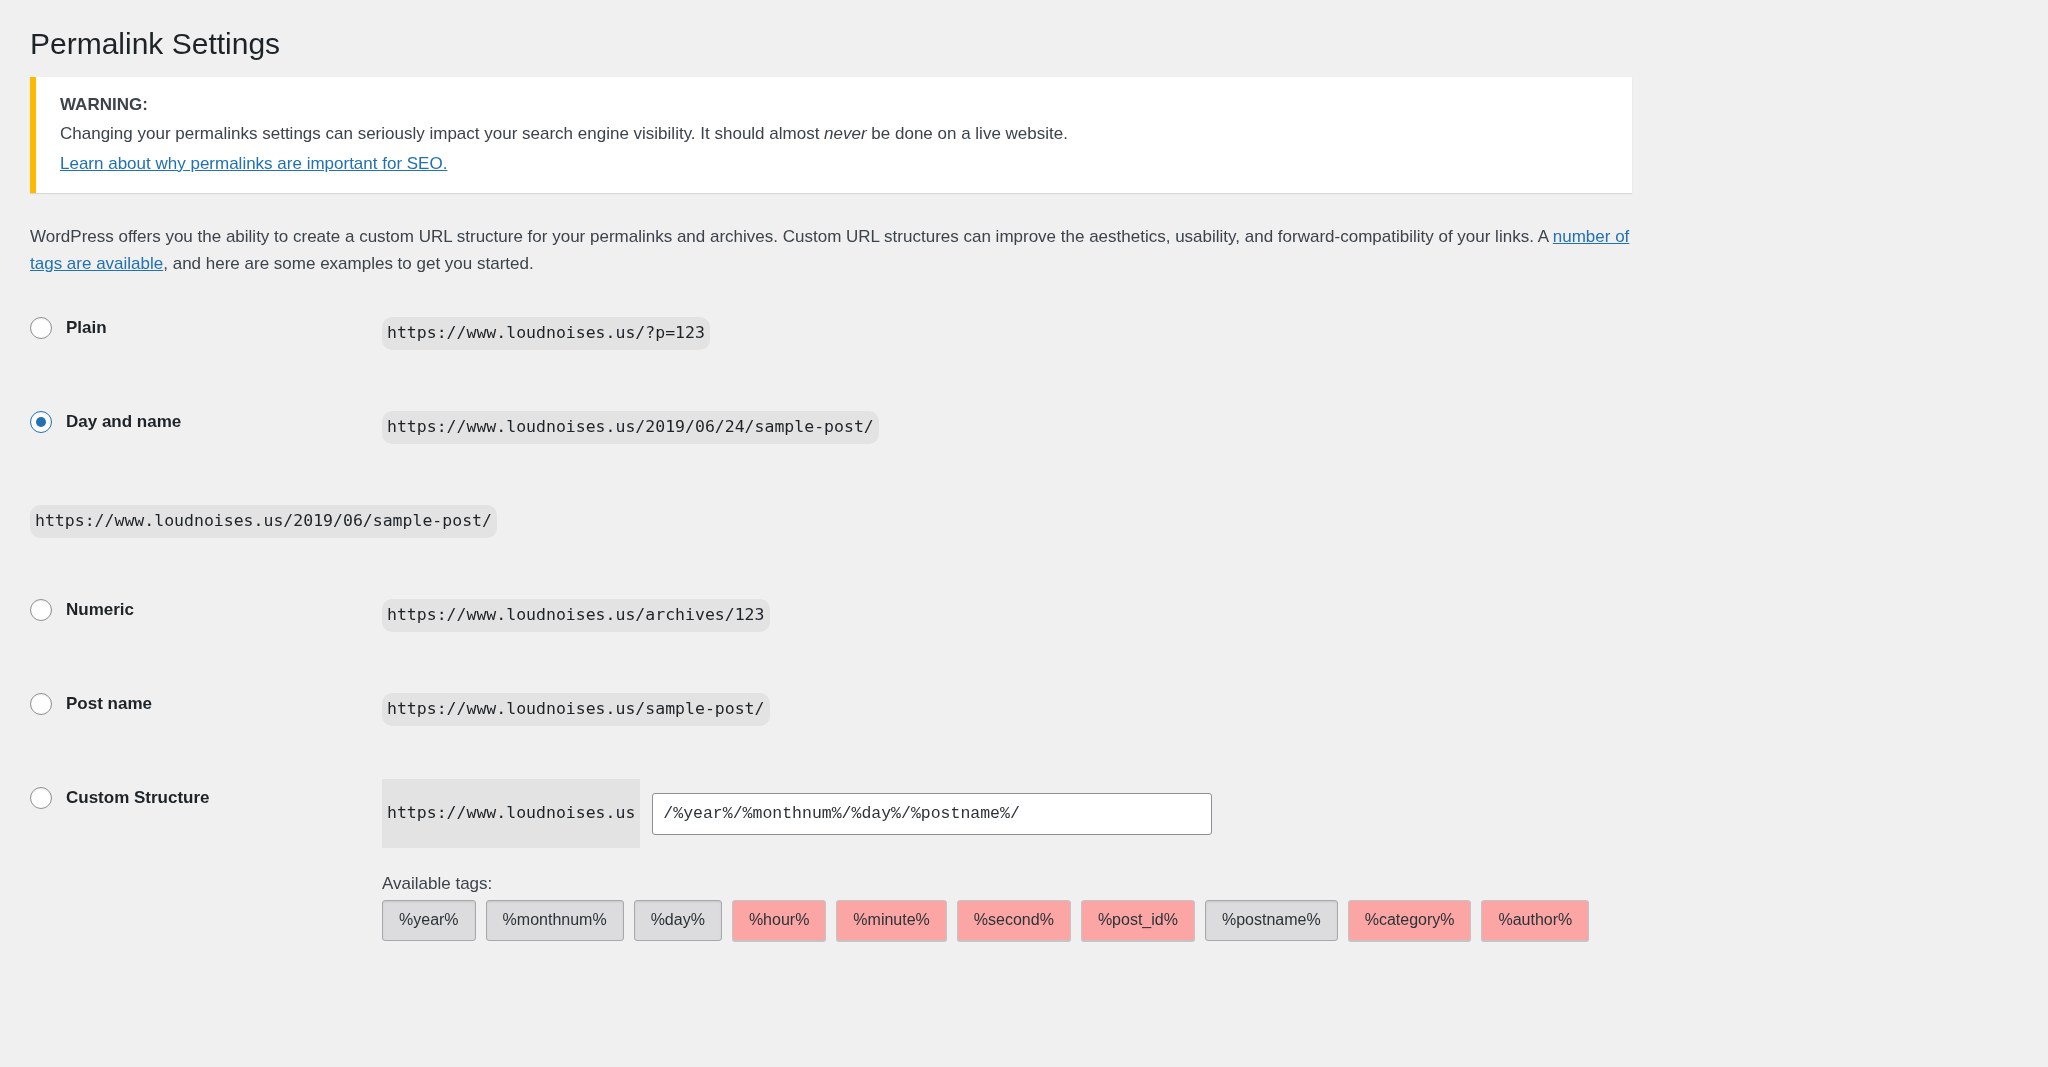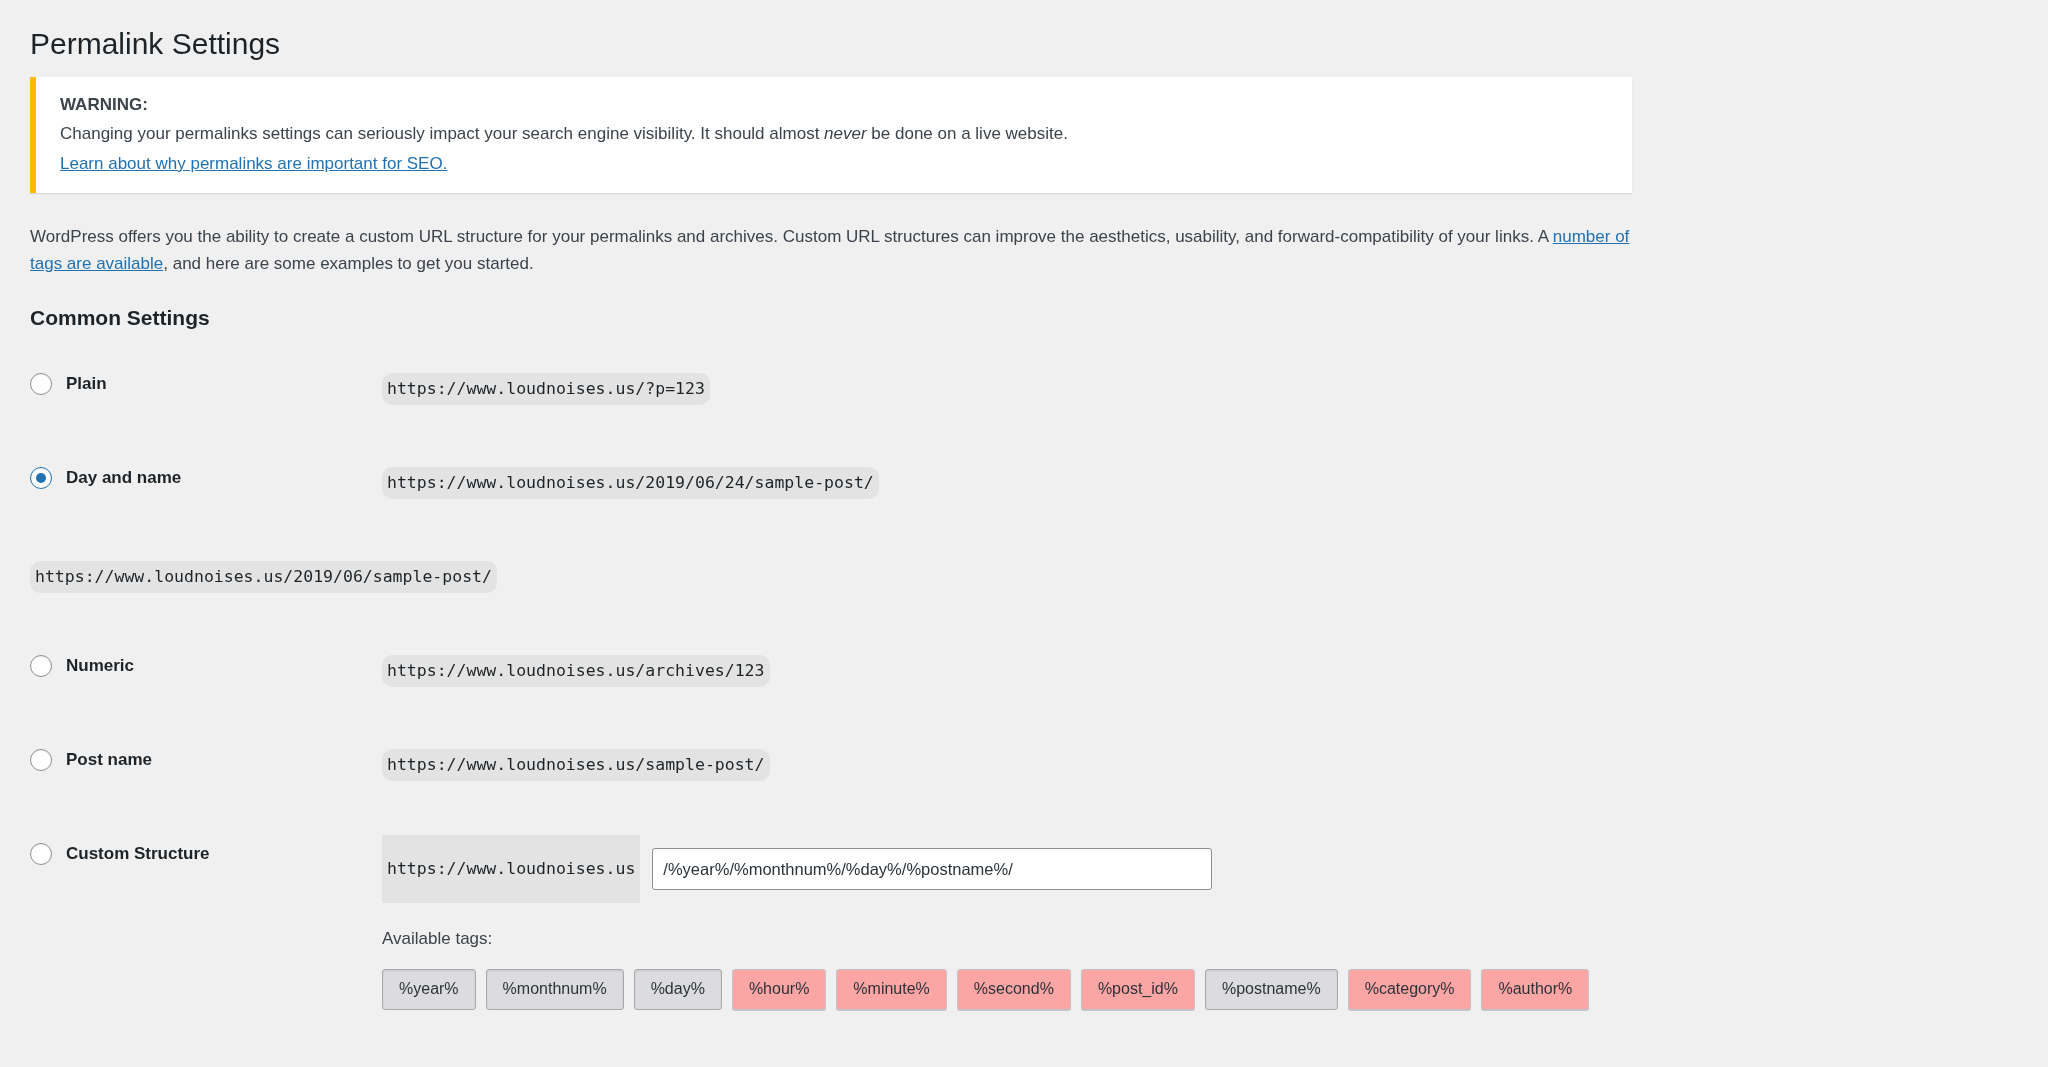--- a/index.html
+++ b/index.html
@@ -196,21 +196,21 @@
   .custom-prefix {
     font-family: "DejaVu Sans Mono", "Liberation Mono", monospace;
     font-size: 16.5px;
     background: #e3e3e3;
     color: #1d2327;
     padding: 22px 5px;
     white-space: pre;
     line-height: 1.5;
   }
   .struct-input {
-    font-family: Liberation Sans, sans-serif;
+    font-family: Liberation Mono, monospace;
     font-size: 16.5px;
     color: #2c3338;
     width: 560px;
     height: 42px;
     padding: 0 10px;
     margin-left: 12px;
     border: 1px solid #8c8f94;
     border-radius: 3px;
     background: #fff;
     box-sizing: border-box;
@@ -223,21 +223,21 @@
     color: #3c434a;
     margin: 24px 0 0 0;
     line-height: 1.4;
   }
 
   
   .tags {
     display: flex;
     flex-wrap: wrap;
     gap: 10px;
-    margin-top: 18px;
+    margin-top: 4px;
   }
   .tag-btn {
     font-family: "Liberation Sans", sans-serif;
     font-size: 16px;
     color: #2c3338;
     background: #fca5a5;
     border: 1px solid #c3c4c7;
     border-radius: 3px;
     padding: 9px 16px;
     cursor: pointer;
@@ -260,21 +260,20 @@
   <h1 class="page-title">Permalink Settings</h1>
 
   <div class="notice">
     <p class="notice-strong">WARNING:</p>
     <p class="notice-line"><span>Changing your permalinks settings can seriously impact your search engine visibility. It should almost </span><em>never</em><span> be done on a live website.</span></p>
     <a class="notice-link">Learn about why permalinks are important for SEO.</a>
   </div>
 
   <p class="intro"><span>WordPress offers you the ability to create a custom URL structure for your permalinks and archives. Custom URL structures can improve the aesthetics, usability, and forward-compatibility of your links. A </span><a>number of tags are available</a><span>, and here are some examples to get you started.</span></p>
 
-  <h2 class="section-heading">Common Settings</h2>
 
   <div class="options">
 
     <div class="opt-row">
       <div class="opt-label-cell">
         <span class="radio"></span>
         <span class="opt-label">Plain</span>
       </div>
       <div class="opt-value-cell">
         <code>https://www.loudnoises.us/?p=123</code>

